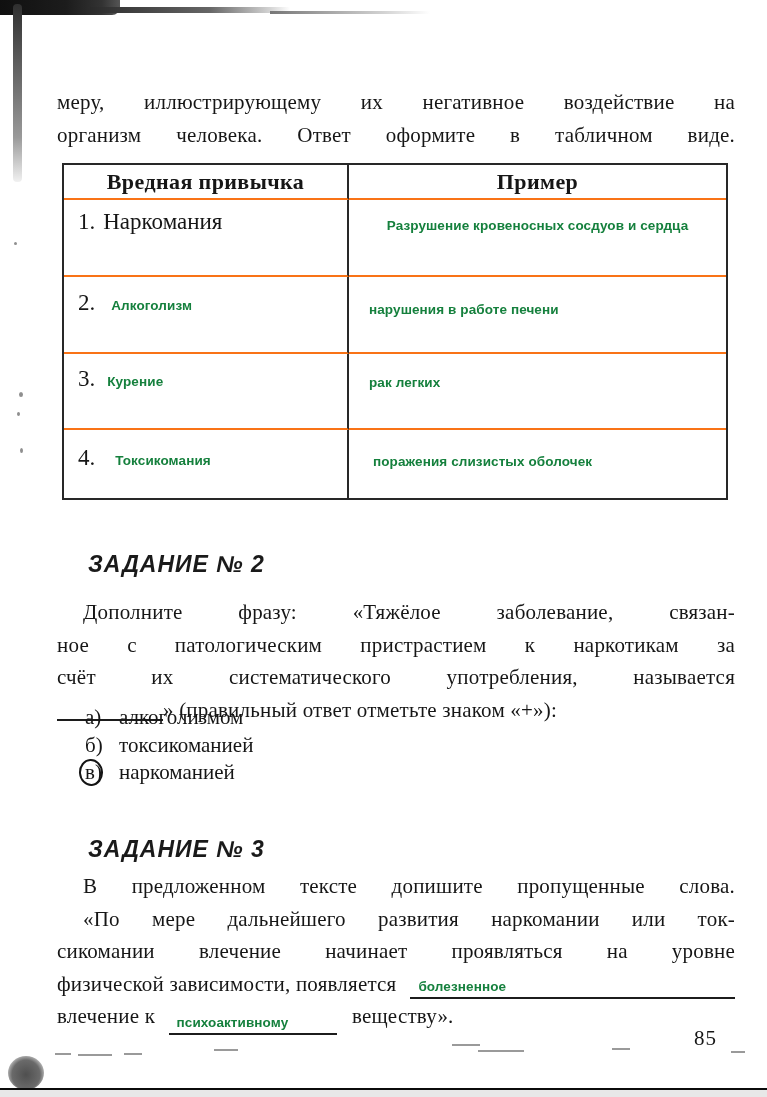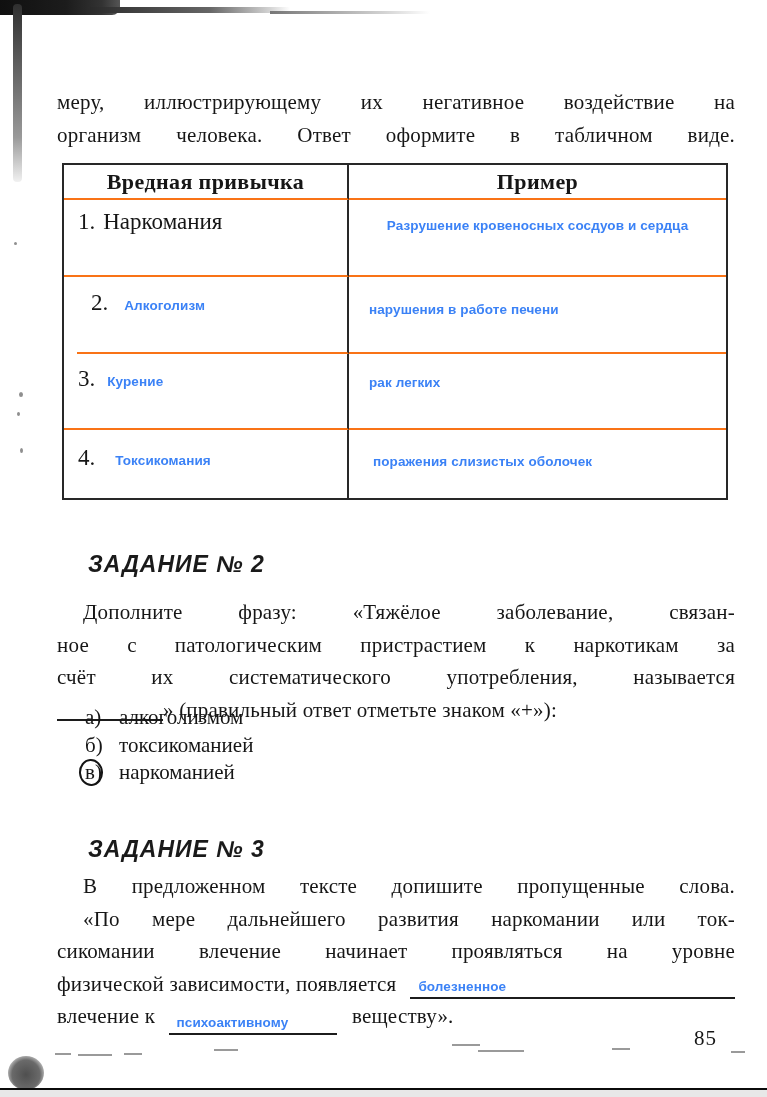--- a/index.html
+++ b/index.html
@@ -34,21 +34,21 @@
     border:2px solid #282828; display:grid;
     grid-template-columns:285px 1fr;
     grid-template-rows:35px 77px 77px 76px 1fr;
   }
   .cell { border-right:2px solid #282828; border-bottom:2px solid #f97316; }
   .cell.last-col { border-right:none; }
   .cell.last-row { border-bottom:none; }
   .th { font-weight:bold; font-size:22px; text-align:center; line-height:33px; letter-spacing:.4px; }
   .num { font-size:23px; font-family:"Liberation Serif",serif; }
   .habit-pre { font-size:23px; font-family:"Liberation Serif",serif; margin-left:8px; }
-  .typed { font-family:"Liberation Sans",sans-serif; font-weight:700; font-size:13.5px; color:#3b82f6; letter-spacing:.1px; }
+  .typed { font-family:"Liberation Sans",sans-serif; font-weight:700; font-size:13.5px; color:#15803d; letter-spacing:.1px; }
   
   .task-heading {
     position:absolute; left:88px;
     font-family:"Liberation Sans",sans-serif; font-style:italic; font-weight:700;
     font-size:23px; letter-spacing:1px; color:#1a1a1a;
   }
   
   .options { position:absolute; left:85px; width:400px; font-size:21px; line-height:27.5px; }
   .option { position:relative; padding-left:0; }
   .opt-letter { display:inline-block; width:34px; }
@@ -94,21 +94,21 @@
     <div class="cell th">Вредная привычка</div>
     <div class="cell th last-col">Пример</div>
 
     <div class="cell" style="padding:9px 0 0 14px;">
       <span class="num">1.</span><span class="habit-pre">Наркомания</span>
     </div>
     <div class="cell last-col" style="padding-top:16px; text-align:center;">
       <span class="typed">Разрушение кровеносных сосдуов и сердца</span>
     </div>
 
-    <div class="cell" style="padding:13px 0 0 14px;margin-left:13px;">
+    <div class="cell" style="padding:13px 0 0 14px;">
       <span class="num">2.</span>
       <span class="typed" style="margin-left:12px;">Алкоголизм</span>
     </div>
     <div class="cell last-col" style="padding:23px 0 0 20px;">
       <span class="typed">нарушения в работе печени</span>
     </div>
 
     <div class="cell" style="padding:12px 0 0 14px;">
       <span class="num">3.</span>
       <span class="typed" style="margin-left:8px;">Курение</span>

